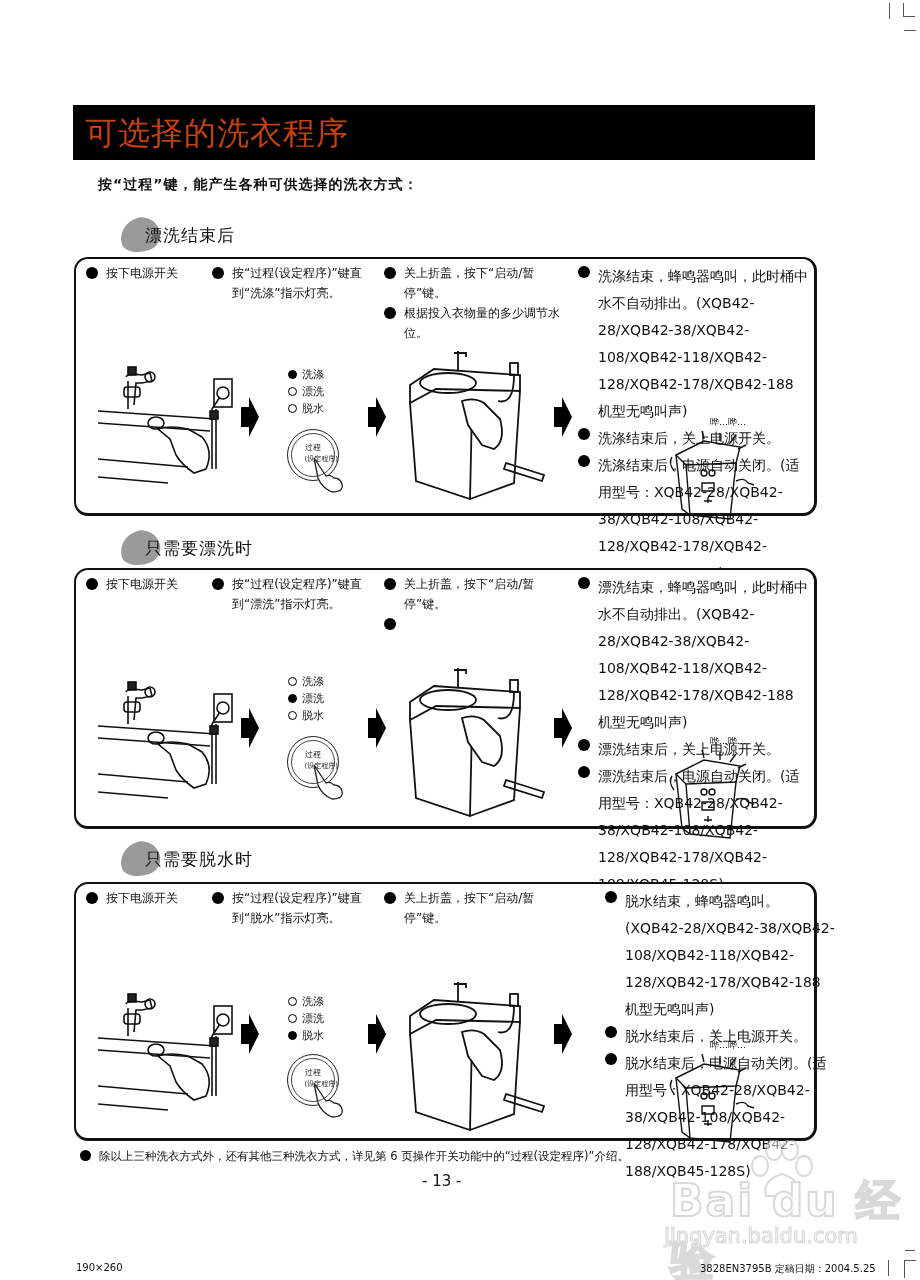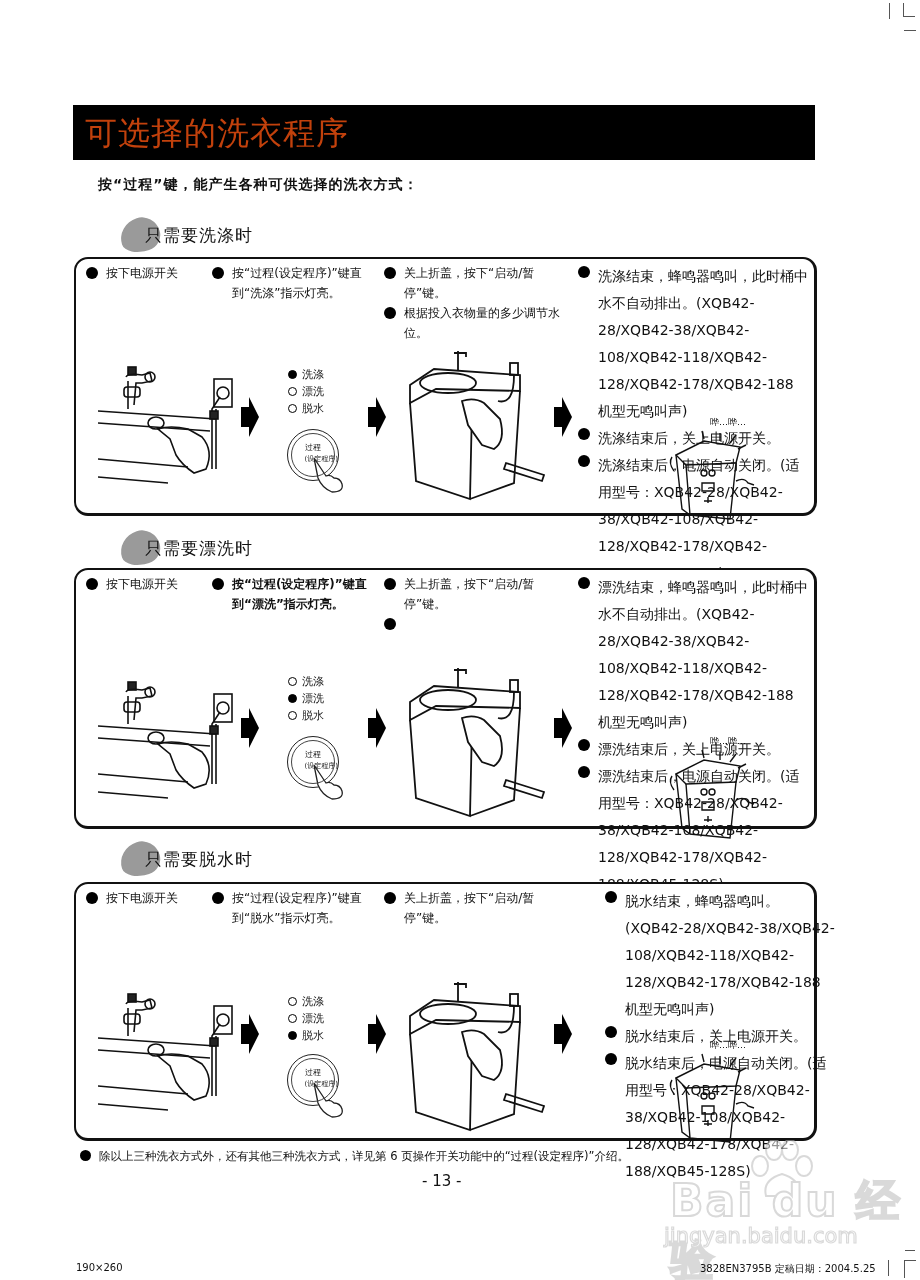--- a/index.html
+++ b/index.html
@@ -68,21 +68,21 @@
 
 <div class="title-bar">
   <span>可选择的洗衣程序</span>
 </div>
 
 <div class="intro">按“过程”键，能产生各种可供选择的洗衣方式：</div>
 
 <div id="sections">
   <div class="sec-head" style="top: 218px;">
     <div class="blob"></div>
-    <div class="txt">只需要洗涤时</div>
+    <div class="txt">漂洗结束后</div>
   </div>
   <div class="panel" style="top: 257px; height: 254px;">
     <div class="col c1" style="left:8px;width:120px;">
       <div class="item"><span class="dot"></span><span>按下电源开关</span></div>
     </div>
     <div class="col c2" style="left:134px;width:160px;">
       <div class="item"><span class="dot"></span><span>按“过程(设定程序)”键直到“洗涤”指示灯亮。</span></div>
     </div>
     <div class="col c3" style="left:306px;width:180px;">
         <div class="item"><span class="dot"></span><span>关上折盖，按下“启动/暂停”键。</span></div>
@@ -172,21 +172,21 @@
   </div>
 
   <div class="sec-head" style="top: 531px;">
     <div class="blob"></div>
     <div class="txt">只需要漂洗时</div>
   </div>
   <div class="panel" style="top: 568px; height: 256px;">
     <div class="col c1" style="left:8px;width:120px;">
       <div class="item"><span class="dot"></span><span>按下电源开关</span></div>
     </div>
-    <div class="col c2" style="left:134px;width:160px;font-weight:bold;">
+    <div class="col c2" style="left:134px;width:160px;">
       <div class="item"><span class="dot"></span><span>按“过程(设定程序)”键直到“漂洗”指示灯亮。</span></div>
     </div>
     <div class="col c3" style="left:306px;width:180px;">
         <div class="item"><span class="dot"></span><span>关上折盖，按下“启动/暂停”键。</span></div>
         <div class="item"><span class="dot"></span></div>
       </div>
     <div class="col c4" style="left:500px;width:232px;">
         <div class="item"><span class="dot"></span><span>漂洗结束，蜂鸣器鸣叫，此时桶中水不自动排出。(XQB42-28/XQB42-38/XQB42-108/XQB42-118/XQB42-128/XQB42-178/XQB42-188 机型无鸣叫声)</span></div>
         <div class="item"><span class="dot"></span><span>漂洗结束后，关上电源开关。</span></div>
         <div class="item"><span class="dot"></span><span>漂洗结束后，电源自动关闭。(适用型号：XQB42-28/XQB42-38/XQB42-108/XQB42-128/XQB42-178/XQB42-188/XQB45-128S)</span></div>

